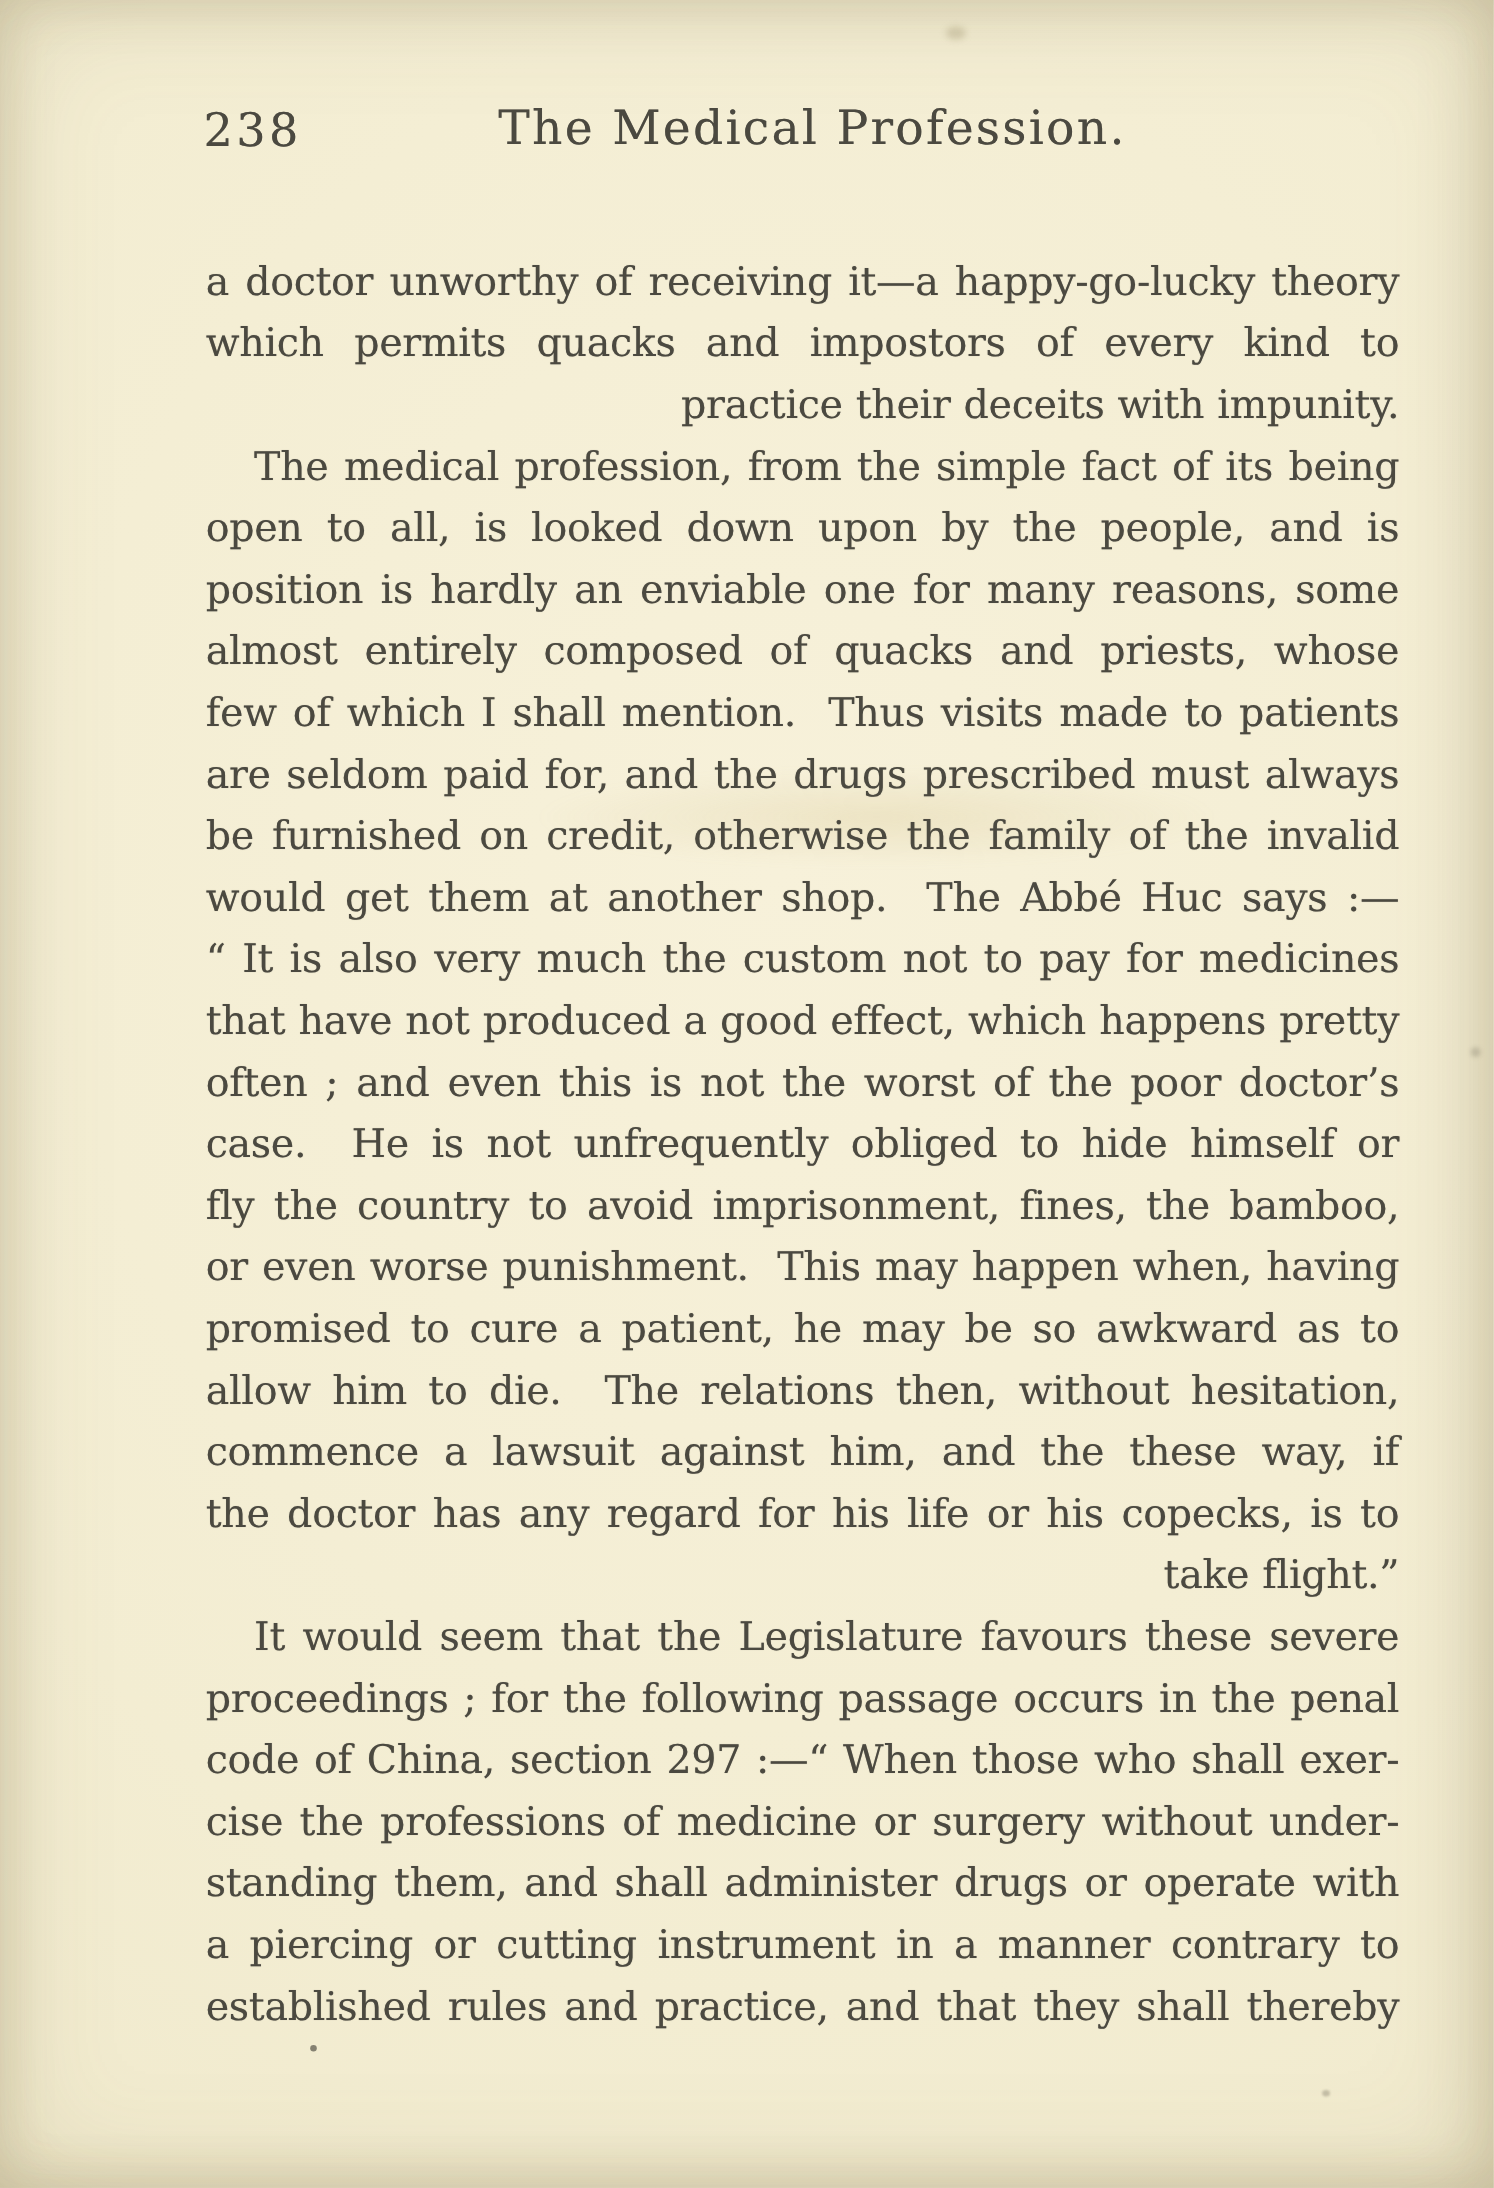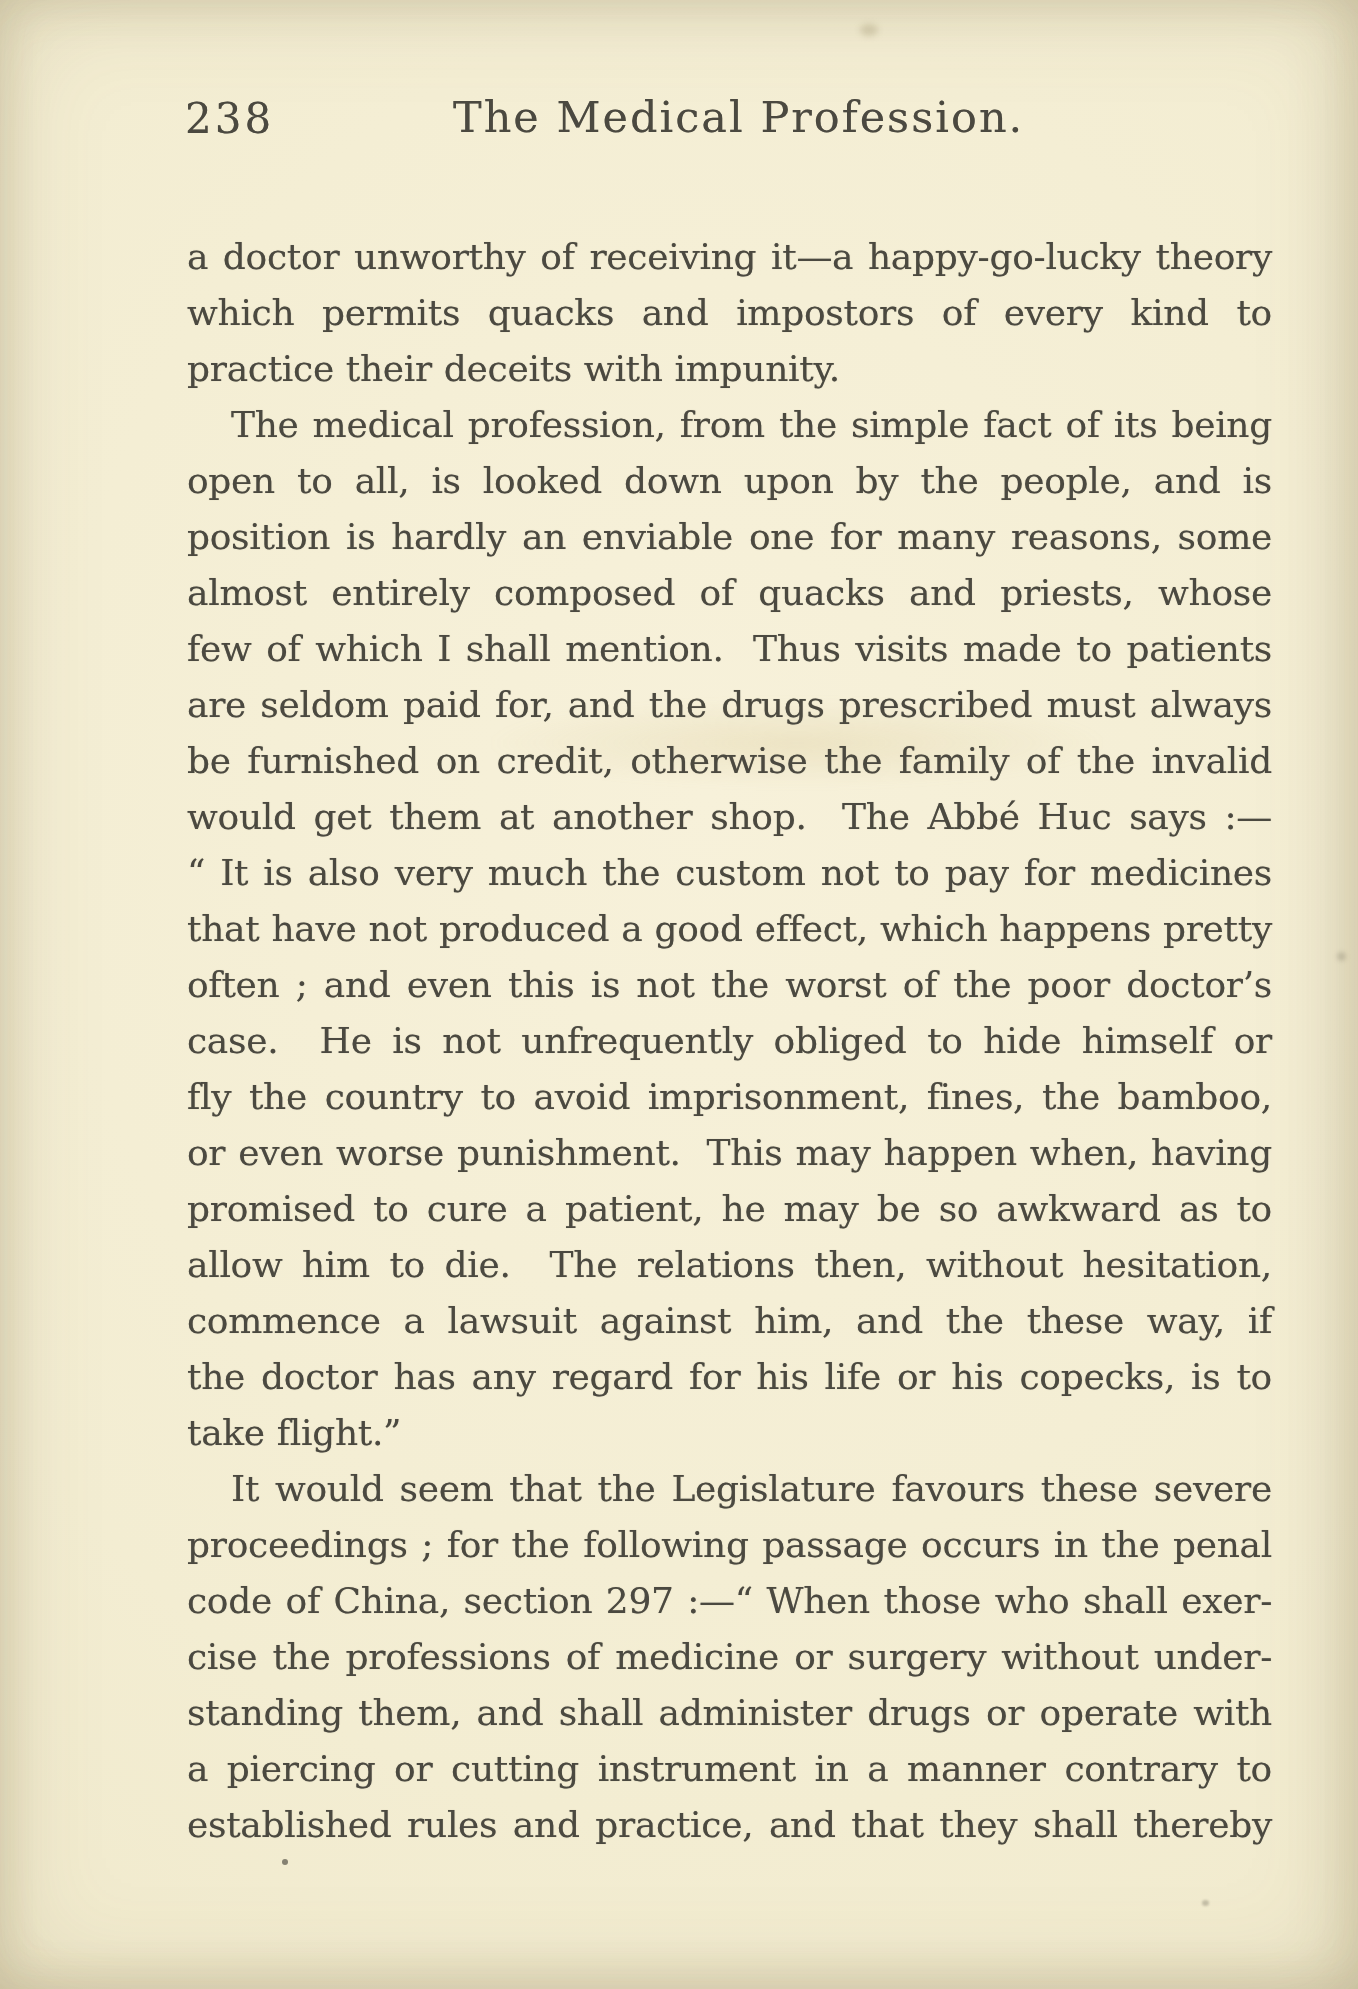--- a/index.html
+++ b/index.html
@@ -27,21 +27,21 @@
   }
   .running-title{
     position:absolute;left:270px;top:-2px;
     font-size:43px;line-height:46px;letter-spacing:2px;
     text-shadow:0 0 .6px rgba(75,73,64,.5);
   }
   .bodyblock{position:absolute;left:187px;top:184px;width:1085px;margin-top:45px;}
   .line{
     font-size:36px;line-height:56px;height:56px;
     letter-spacing:-0.3px;word-spacing:.02em;
-    text-align:left;
+    text-align:right;
     text-shadow:0 0 .7px rgba(75,73,64,.5);
   }
   .line.just{text-align:justify;text-align-last:justify;}
   .line.indent{text-indent:44px;}
   .ghost{
     position:absolute;left:492px;top:700px;width:610px;height:86px;
     background:radial-gradient(ellipse at center, rgba(199,178,112,.20) 0%, rgba(199,178,112,0) 72%);
     filter:blur(5px);pointer-events:none;
   }
   .speck{position:absolute;border-radius:50%;pointer-events:none;}

